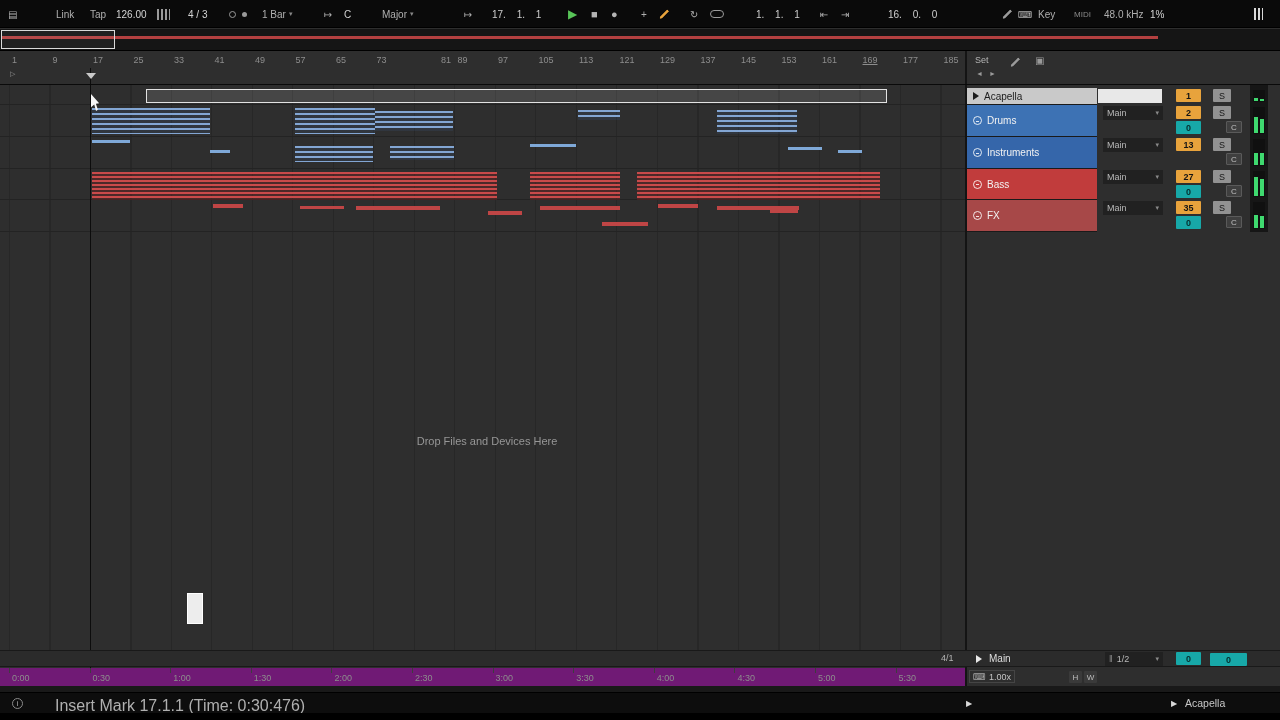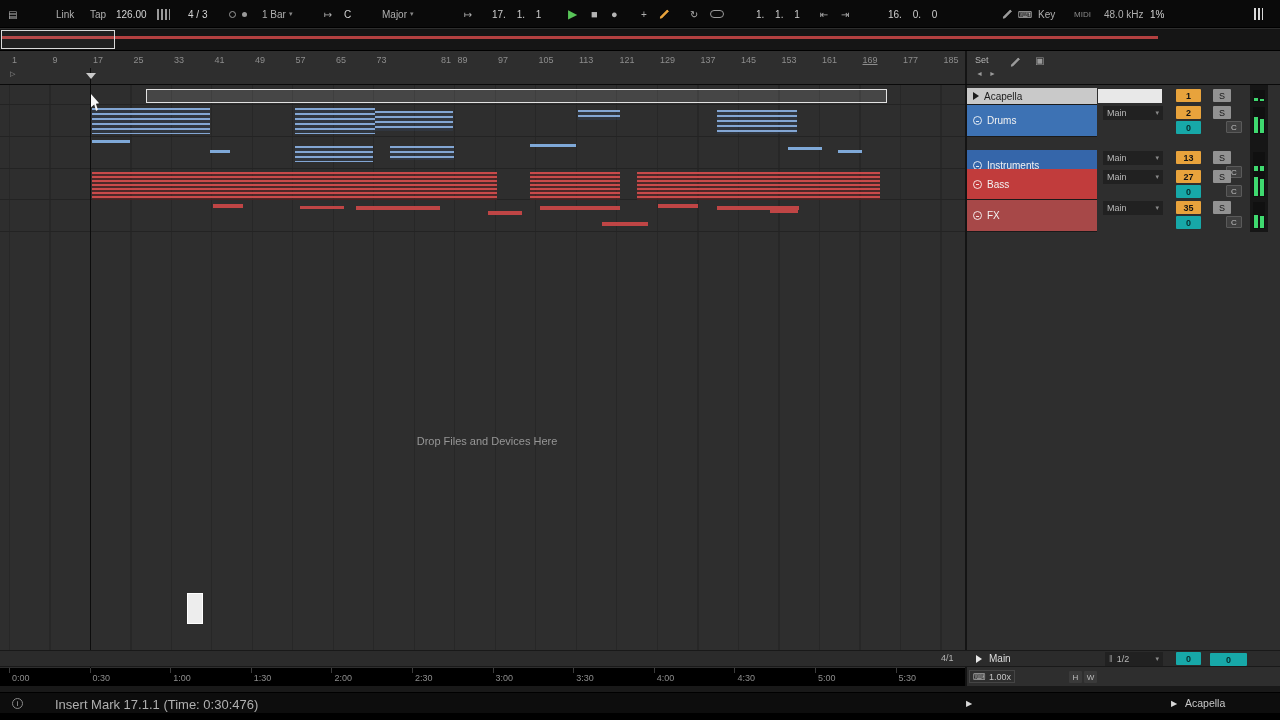--- a/index.html
+++ b/index.html
@@ -77,33 +77,33 @@
   .sig-marker{position:absolute;left:941px;top:2px;font-size:9px;color:#b5b5b5}
   .master .fold-tri{position:absolute;left:976px;top:4px}
   .master-name{position:absolute;left:989px;top:2px;font-size:10px;color:#dedede}
   .gridbox{position:absolute;left:1105px;top:1px;width:58px;height:14px;background:#212121;color:#b8b8b8;font-size:9px;display:flex;align-items:center;gap:4px;padding:0 4px}
   .gridbox .caret{font-size:7px;color:#8a8a8a;margin-left:auto}
   .gridbox .gicon{color:#8a8a8a}
   .master .panbox{left:1176px;top:1px}
   .xfade{position:absolute;left:1210px;top:2px;width:37px;height:13px;background:var(--teal);color:#052e2e;font-size:9px;font-weight:bold;display:flex;align-items:center;justify-content:center;border-radius:1px}
 
   
-  .time-ruler{position:absolute;left:0;top:668px;width:965px;height:32px;background:#000000;border-bottom:1px solid #000;z-index:8}
+  .time-ruler{position:absolute;left:0;top:668px;width:965px;height:32px;background:#701a75;border-bottom:1px solid #000;z-index:8}
   .tr-ticks{position:absolute;left:0;top:0;width:965px;height:5px;background:repeating-linear-gradient(90deg,#3d3d3d 0 1px,transparent 1px 80.6px);background-position:9px 0}
   .time-num{position:absolute;top:5px;font-size:9px;color:#8d8d8d}
   .tr-corner{position:absolute;left:967px;top:668px;width:313px;height:18px;z-index:8}
   .zoombox{position:absolute;left:2px;top:2px;height:13px;border:1px solid #454545;display:flex;align-items:center;gap:3px;padding:0 3px;font-size:9px;color:#c5c5c5}
   .kbd-ic{font-size:9px;color:#a5a5a5}
   .fitbtn{position:absolute;top:3px;width:13px;height:12px;background:#3a3a3a;color:#bdbdbd;font-size:8px;display:flex;align-items:center;justify-content:center;border-radius:1px}
 
   
   .scroll-strip{position:absolute;left:0;top:686px;width:1280px;height:6px;background:#191919;z-index:8}
   .statusbar{position:absolute;left:0;top:692px;width:1280px;height:21px;background:#0d0d0d;border-top:1px solid #000;z-index:30}
   .info-circle{position:absolute;left:12px;top:5px;width:11px;height:11px;border:1px solid #8a8a8a;border-radius:50%;color:#aaa;font-size:8px;display:flex;align-items:center;justify-content:center}
-  .status-msg{position:absolute;left:55px;top:4px;font-size:13px;color:#b0b0b0}
+  .status-msg{position:absolute;left:55px;top:4px;font-size:16px;color:#b0b0b0}
   .sb-tri{position:absolute;top:6px;font-size:8px;color:#d8d8d8}
   .sb-sel{position:absolute;left:1185px;top:4px;font-size:10.5px;color:#c8c8c8}
   .bottom-black{position:absolute;left:0;top:713px;width:1280px;height:7px;background:#000;z-index:30}
 </style>
 </head>
 <body>
 
 <div class="stage">
 
   <header class="transport">
@@ -268,21 +268,21 @@
     <div class="numbox" style="top:1px">2</div>
     <div class="solo" style="top:1px">S</div>
     <div class="panbox" style="top:16px">0</div>
     <div class="cbtn" style="top:16px">C</div>
     <div class="meter">
         <i style="height:16px"></i>
         <i style="height:14px"></i>
       </div>
   </div>
 
-  <div class="thead" style="top:150px;height:31px">
+  <div class="thead" style="top:137px;height:31px">
     <div class="tname" style="background:var(--trk-instruments)">
       <span class="fold-circle"></span>
       <span>Instruments</span>
     </div>
     <div class="routing">
         <span>Main</span>
         <span class="caret">▾</span>
       </div>
     <div class="numbox" style="top:1px">13</div>
     <div class="solo" style="top:1px">S</div>

